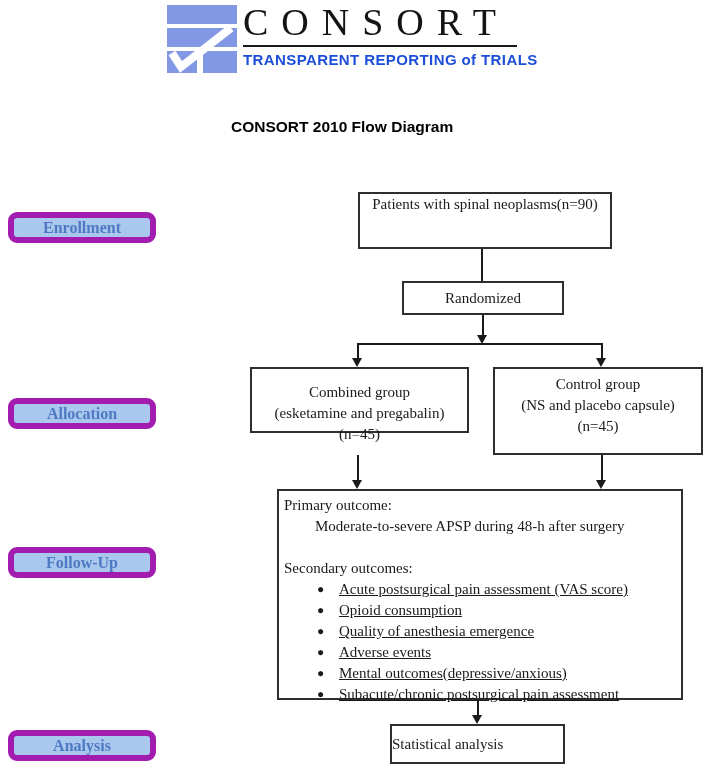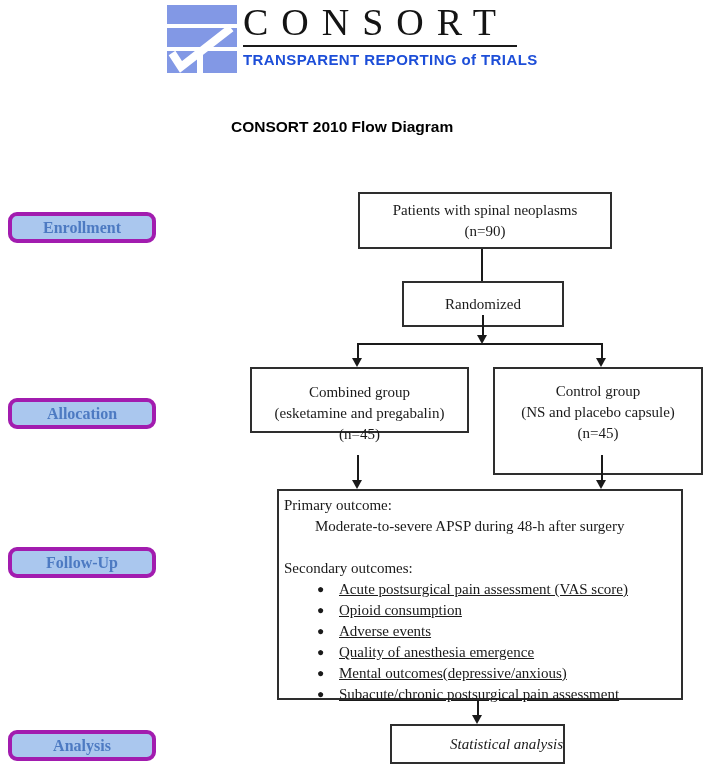--- a/index.html
+++ b/index.html
@@ -21,40 +21,40 @@
     letter-spacing:0.4px;color:#1d4ed8;white-space:nowrap;
   }
   
   .diagram-title{
     position:absolute;left:231px;top:118px;margin:0;
     font-family:"Liberation Sans", sans-serif;font-weight:bold;font-size:15.5px;color:#000;
   }
   
   .stage{
     position:absolute;left:8px;width:148px;height:31px;
-    background:#aac7ee;border:4px solid #a21caf;border-radius:9px;
+    background:#aac7ee;border:6px solid #a21caf;border-radius:9px;
     display:flex;align-items:center;justify-content:center;
     font-family:"Liberation Serif", serif;font-weight:bold;font-size:16px;color:#4d7ac2;
     box-sizing:border-box;
   }
   .stage-enrollment{top:212px;}
   .stage-allocation{top:398px;}
   .stage-followup{top:547px;}
   .stage-analysis{top:730px;}
   
   .fbox{
     position:absolute;background:#fff;border:2px solid #2e2e2e;box-sizing:border-box;
     font-size:15px;line-height:21px;text-align:center;
   }
-  .box-patients{left:358px;top:192px;width:254px;height:57px;display:flex;flex-direction:column;justify-content:center;}
-  .box-randomized{left:402px;top:281px;width:162px;height:46px;display:flex;align-items:center;justify-content:center;}
+  .box-patients{left:358px;top:192px;width:254px;height:57px;display:flex;justify-content:center;}
+  .box-randomized{left:402px;top:281px;width:162px;height:34px;display:flex;align-items:center;justify-content:center;}
   .box-combined{left:250px;top:367px;width:219px;height:66px;padding-top:13px;}
-  .box-control{left:493px;top:367px;width:210px;height:108px;padding-top:12px;}
+  .box-control{left:493px;top:367px;width:210px;height:88px;padding-top:5px;}
   .box-followup{left:277px;top:489px;width:406px;height:211px;text-align:left;padding:4px 8px 0 5px;}
-  .box-analysis{left:390px;top:724px;width:175px;height:40px;display:flex;align-items:center;justify-content:flex-end;font-style:italic;}
+  .box-analysis{left:390px;top:724px;width:175px;height:40px;display:flex;align-items:center;justify-content:flex-start;}
   .fu-indent{padding-left:31px;}
   .fu-spacer{height:21px;}
   .fu-list{list-style:none;margin:0;padding:0;text-decoration:underline;}
   .fu-list li{position:relative;padding-left:55px;}
   .fu-list li::before{content:"\25CF";position:absolute;left:33px;top:0;font-size:12px;}
   
   .vline,.hline{position:absolute;background:#1a1a1a;}
   .vline{width:2px;}
   .hline{height:2px;}
   .arrow-down{
@@ -116,22 +116,22 @@
   </div>
 
   <div class="fbox box-followup">
     <div>Primary outcome:</div>
     <div class="fu-indent">Moderate-to-severe APSP during 48-h after surgery</div>
     <div class="fu-spacer"></div>
     <div>Secondary outcomes:</div>
     <ul class="fu-list">
       <li>Acute postsurgical pain assessment (VAS score)</li>
       <li>Opioid consumption</li>
+      <li>Quality of anesthesia emergence</li>
       <li>Adverse events</li>
-      <li>Quality of anesthesia emergence</li>
       <li>Mental outcomes(depressive/anxious)</li>
       <li>Subacute/chronic postsurgical pain assessment</li>
     </ul>
   </div>
 
   <div class="fbox box-analysis">
     <span>Statistical analysis</span>
   </div>
 
   <div class="vline" style="left:481px;top:249px;height:32px;"></div>

